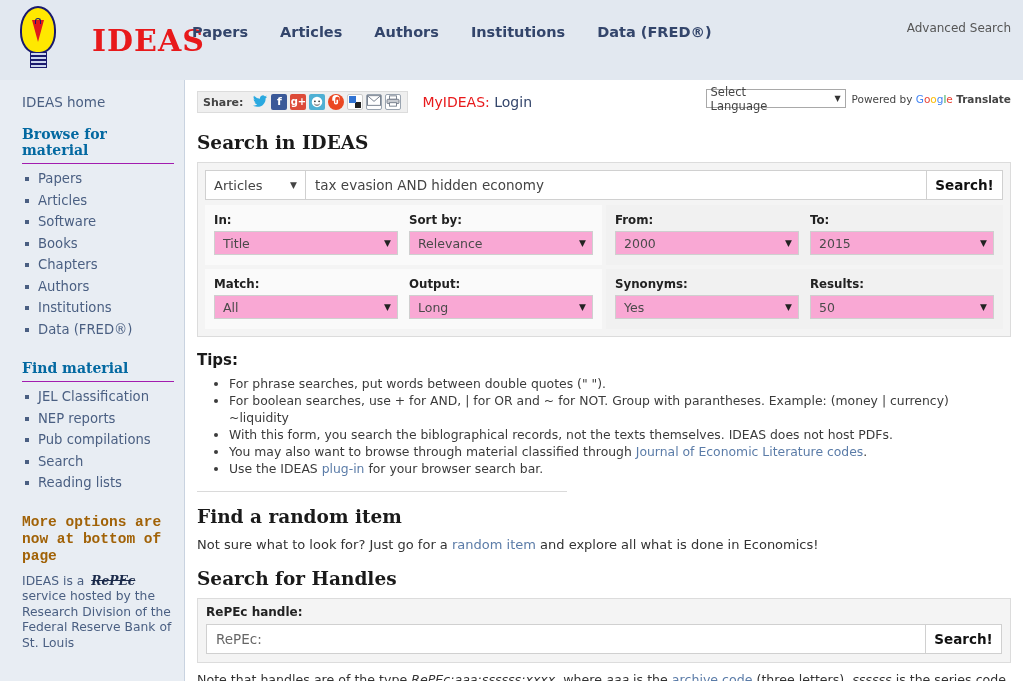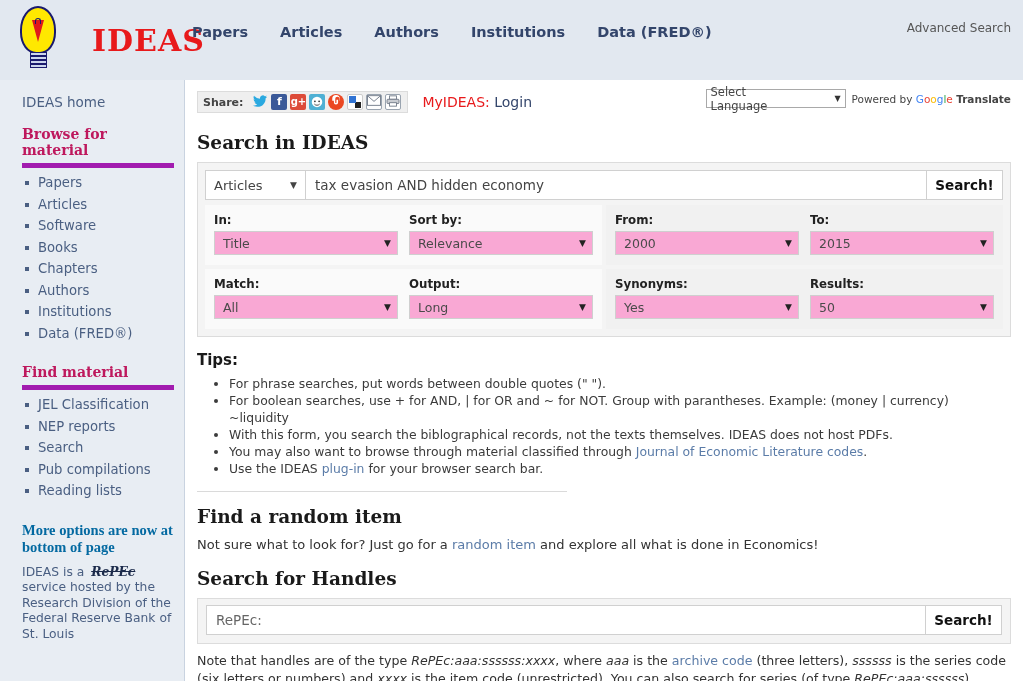--- a/index.html
+++ b/index.html
@@ -101,39 +101,39 @@
     width: 173px; flex: none;
     background: #e8edf3;
     border-right: 1px solid #c9d3e0;
     padding: 14px 10px 0 10px;
   }
   #sidebar .home-link {
     display:block; color:#4a5f82; font-size:13.5px; margin-bottom: 16px;
   }
   #sidebar h3 {
     font-family: "DejaVu Serif", serif;
-    font-size: 14px; font-weight: bold; color: #be185d;
+    font-size: 14px; font-weight: bold; color: #0369a1;
     margin: 0 0 4px 0;
     padding-bottom: 5px;
-    border-bottom: 5px solid #a21caf;
+    border-bottom: 1px solid #a21caf;
   }
   #sidebar ul { list-style: none; margin: 0 0 20px 0; padding: 0; }
   #sidebar li {
     position: relative;
     padding: 0 0 0 16px;
     line-height: 21.5px;
   }
   #sidebar li:before {
     content: ""; position: absolute; left: 3px; top: 9px;
     width: 4px; height: 4px; background: #4a5f82;
   }
   #sidebar li a { color: #4a5f82; font-size: 13.2px; }
   #more-head {
-    font-family: Liberation Serif, serif;
-    font-weight: bold; color: #0369a1; font-size: 14.5px;
+    font-family: Liberation Mono, monospace;
+    font-weight: bold; color: #a16207; font-size: 14.5px;
     line-height: 17px; margin: 2px 0 8px 0;
   }
   #repec-note {
     color: #4a5f82; font-size: 12.3px; line-height: 15.5px;
   }
   #repec-note a { color: #4a5f82; }
   .repec-logo {
     font-family: "DejaVu Serif", serif; font-weight: bold;
     font-style: italic; color: #1b2a4a;
     text-decoration: line-through;
@@ -361,22 +361,22 @@
       <li><a href="#">Chapters</a></li>
       <li><a href="#">Authors</a></li>
       <li><a href="#">Institutions</a></li>
       <li><a href="#">Data (FRED®)</a></li>
     </ul>
 
     <h3>Find material</h3>
     <ul>
       <li><a href="#">JEL Classification</a></li>
       <li><a href="#">NEP reports</a></li>
+      <li><a href="#">Pub compilations</a></li>
       <li><a href="#">Search</a></li>
-      <li><a href="#">Pub compilations</a></li>
       <li><a href="#">Reading lists</a></li>
     </ul>
 
     <div id="more-head">More options are now at bottom of page</div>
     <div id="repec-note">
       <span>IDEAS is a</span>
       <span class="repec-logo">RePEc</span>
       <span>service hosted by the</span>
       <a href="#">Research Division</a>
       <span>of the Federal Reserve Bank of St. Louis</span>
@@ -541,20 +541,21 @@
       <li><span>Use the IDEAS </span><a href="#">plug-in</a><span> for your browser search bar.</span></li>
     </ul>
 
     <hr class="rule">
 
     <h2 class="sec">Find a random item</h2>
     <p class="body"><span>Not sure what to look for? Just go for a </span><a href="#">random item</a><span> and explore all what is done in Economics!</span></p>
 
     <h2 class="sec">Search for Handles</h2>
     <div id="handlebox">
+      <div class="hlabel">RePEc handle:</div>
       <div id="hrow">
         <input id="htext" type="text" value="RePEc:" style="">
         <button id="hbtn">Search!</button>
       </div>
     </div>
 
     <p class="note"><span>Note that handles are of the type </span><i>RePEc:aaa:ssssss:xxxx</i><span>, where </span><i>aaa</i><span> is the </span><a href="#">archive code</a><span> (three letters), </span><i>ssssss</i><span> is the series code (six letters or numbers) and </span><i>xxxx</i><span> is the item code (unrestricted). You can also search for series (of type </span><i>RePEc:aaa:ssssss</i><span>).</span></p>
 
   </main>
 </div>

